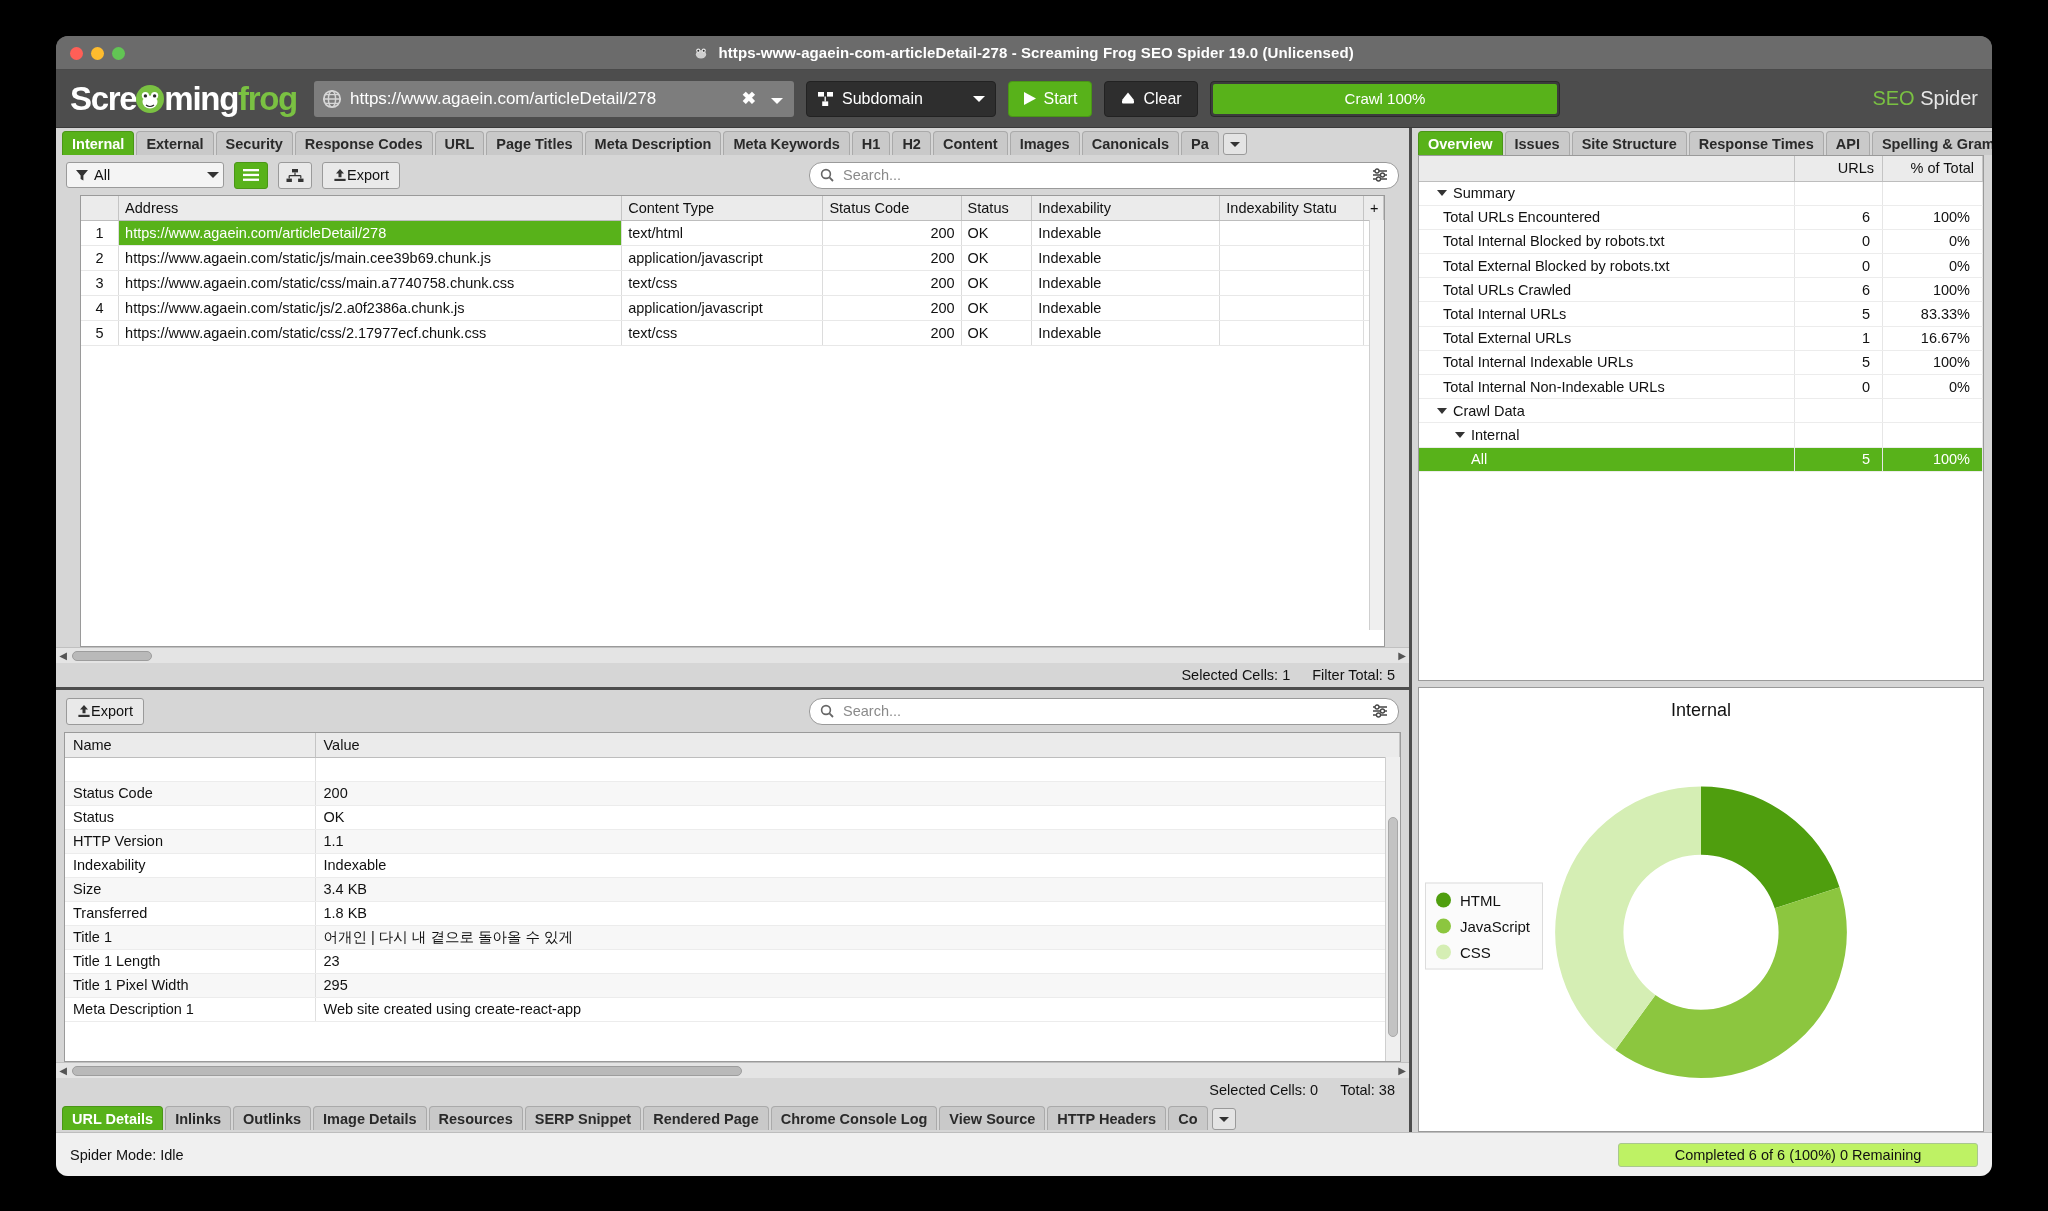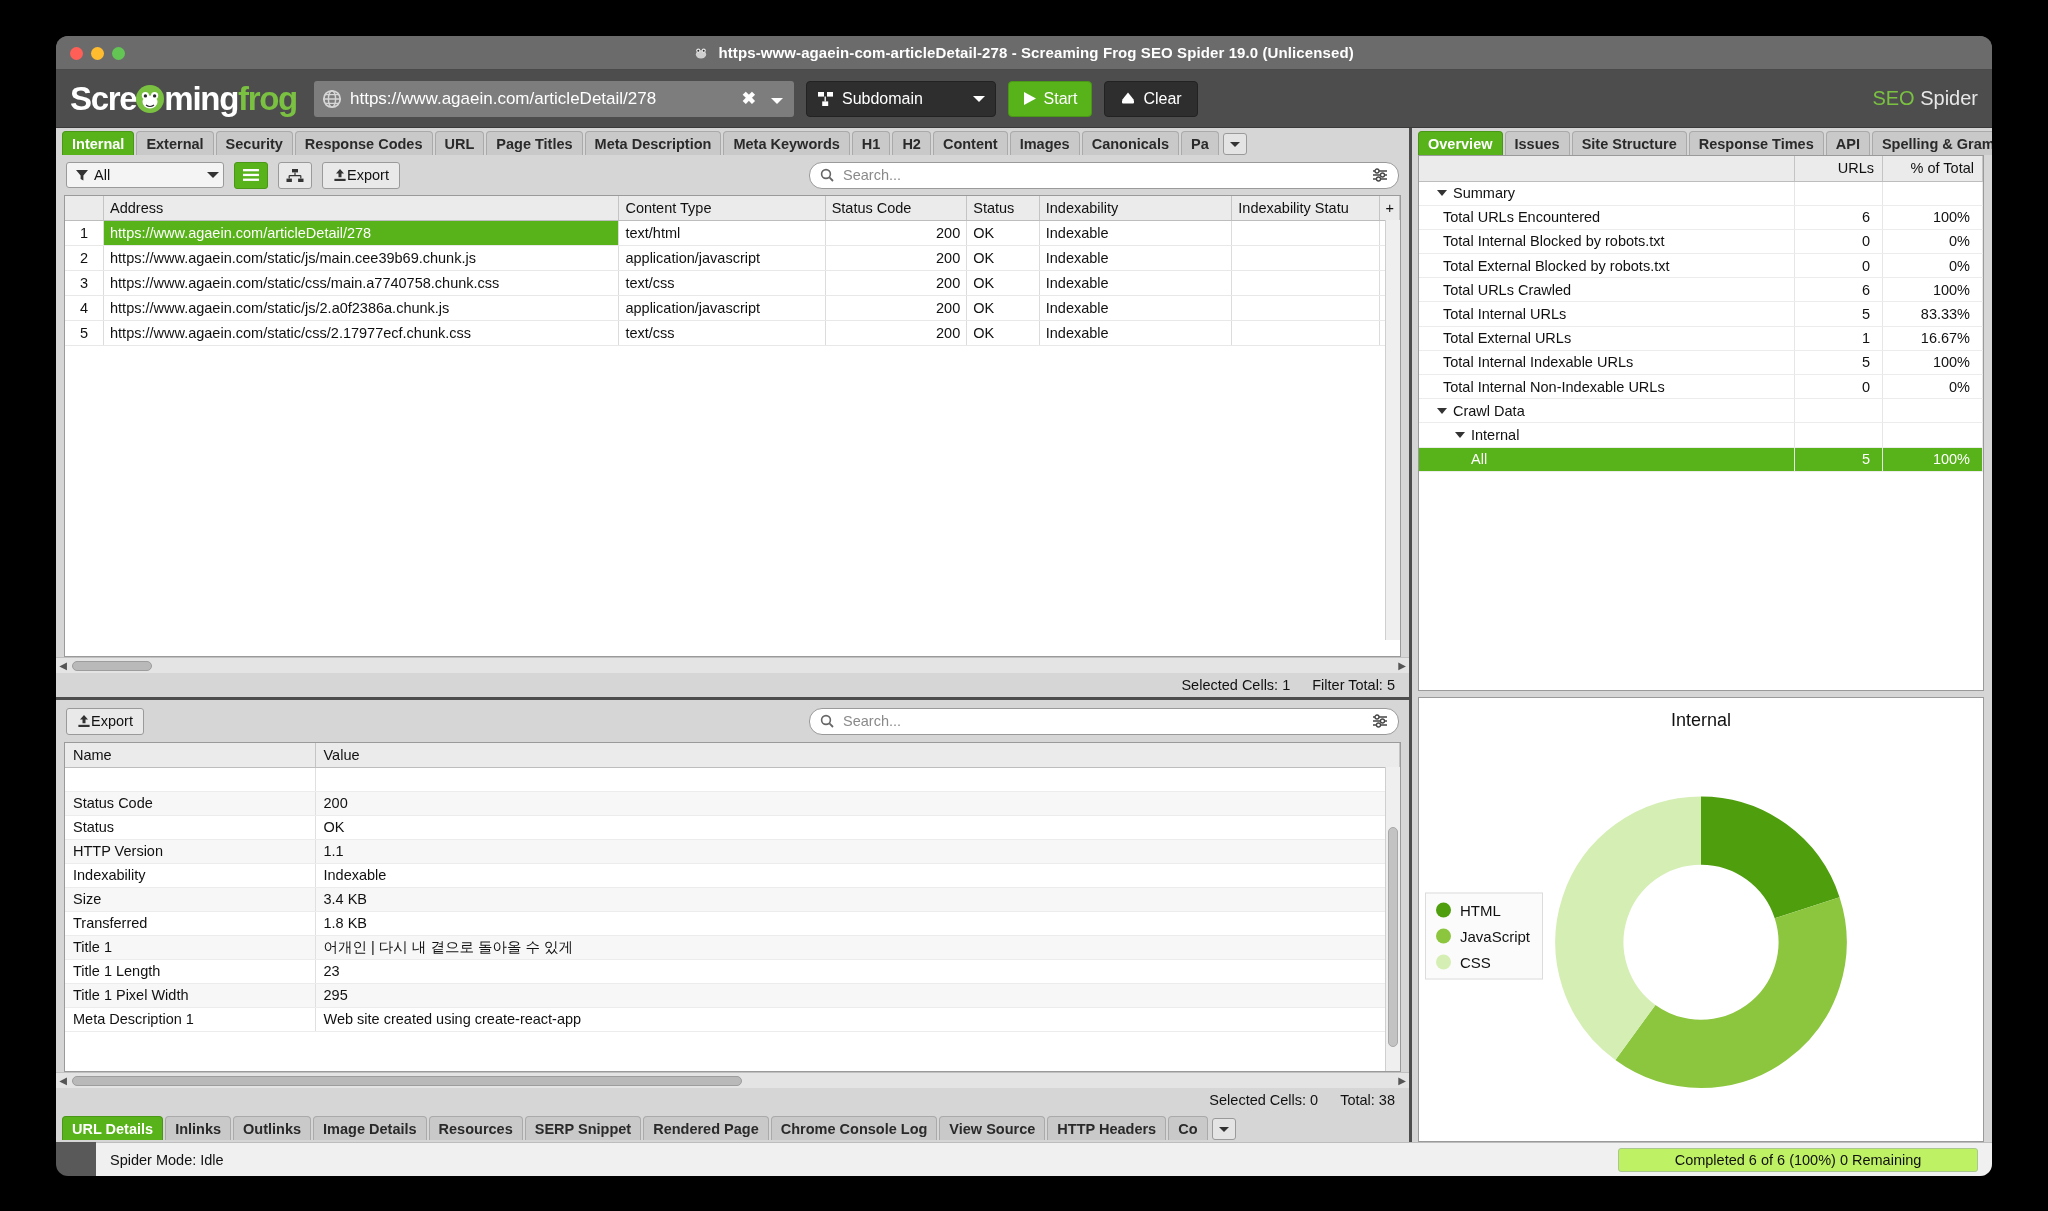--- a/index.html
+++ b/index.html
@@ -290,21 +290,21 @@
     color: #222;
     background: transparent;
   }
   .search-box input::placeholder { color: #8a8a8a; }
 
   
   .table-wrap {
     flex: 1 1 auto;
     background: #ffffff;
     border: 1px solid #9a9a9a;
-    margin: 0 8px;
+    margin: 0 24px;
     overflow: hidden;
     min-height: 0;
     display: flex;
     flex-direction: column;
     position: relative;
   }
   table.grid {
     width: 100%;
     border-collapse: collapse;
     font-size: 14.5px;
@@ -529,29 +529,28 @@
     background: #fbfbfb;
     border: 1px solid #dcdcdc;
     padding: 8px 12px 8px 10px;
     display: flex; flex-direction: column; gap: 9px;
   }
   .leg-item { display: flex; align-items: center; gap: 9px; font-size: 15px; color: #111; }
   .leg-dot { width: 15px; height: 15px; border-radius: 50%; flex: 0 0 auto; }
 
   
   #footer {
-    height: 34px;
+    height: 44px;
     background: #f0f0f0;
     border-top: 1px solid #bdbdbd;
     display: flex;
     align-items: center;
     padding: 0 14px;
     flex: 0 0 auto;
     position: relative;
-    margin-left: 40px;
   }
   #footer .spider-mode { font-size: 14.5px; color: #111; }
   #footer .avg {
     position: absolute; left: 0; right: 0;
     text-align: center;
     font-size: 14.5px; color: #111;
     pointer-events: none;
   }
   #completed-box {
     margin-left: auto;
@@ -661,20 +660,24 @@
     <div class="tb-btn" id="clear-btn">
       <span>
         <svg class="svg-ico" width="16" height="15" viewBox="0 0 16 15">
           <polygon points="8,1.5 14,9 2,9" fill="#ffffff"></polygon>
           <rect x="2" y="9" width="12" height="3.4" rx="1" fill="#ffffff"></rect>
         </svg>
       </span>
       <span>Clear</span>
     </div>
 
+    <div id="progress-wrap">
+      <div id="progress-fill"></div>
+      <div id="progress-label">Crawl 100%</div>
+    </div>
 
     <div id="seo-spider">
       <span class="g">SEO</span>
       <span class="w">Spider</span>
     </div>
   </div>
 
   <div id="body-split">
 
     <div id="left-col">

